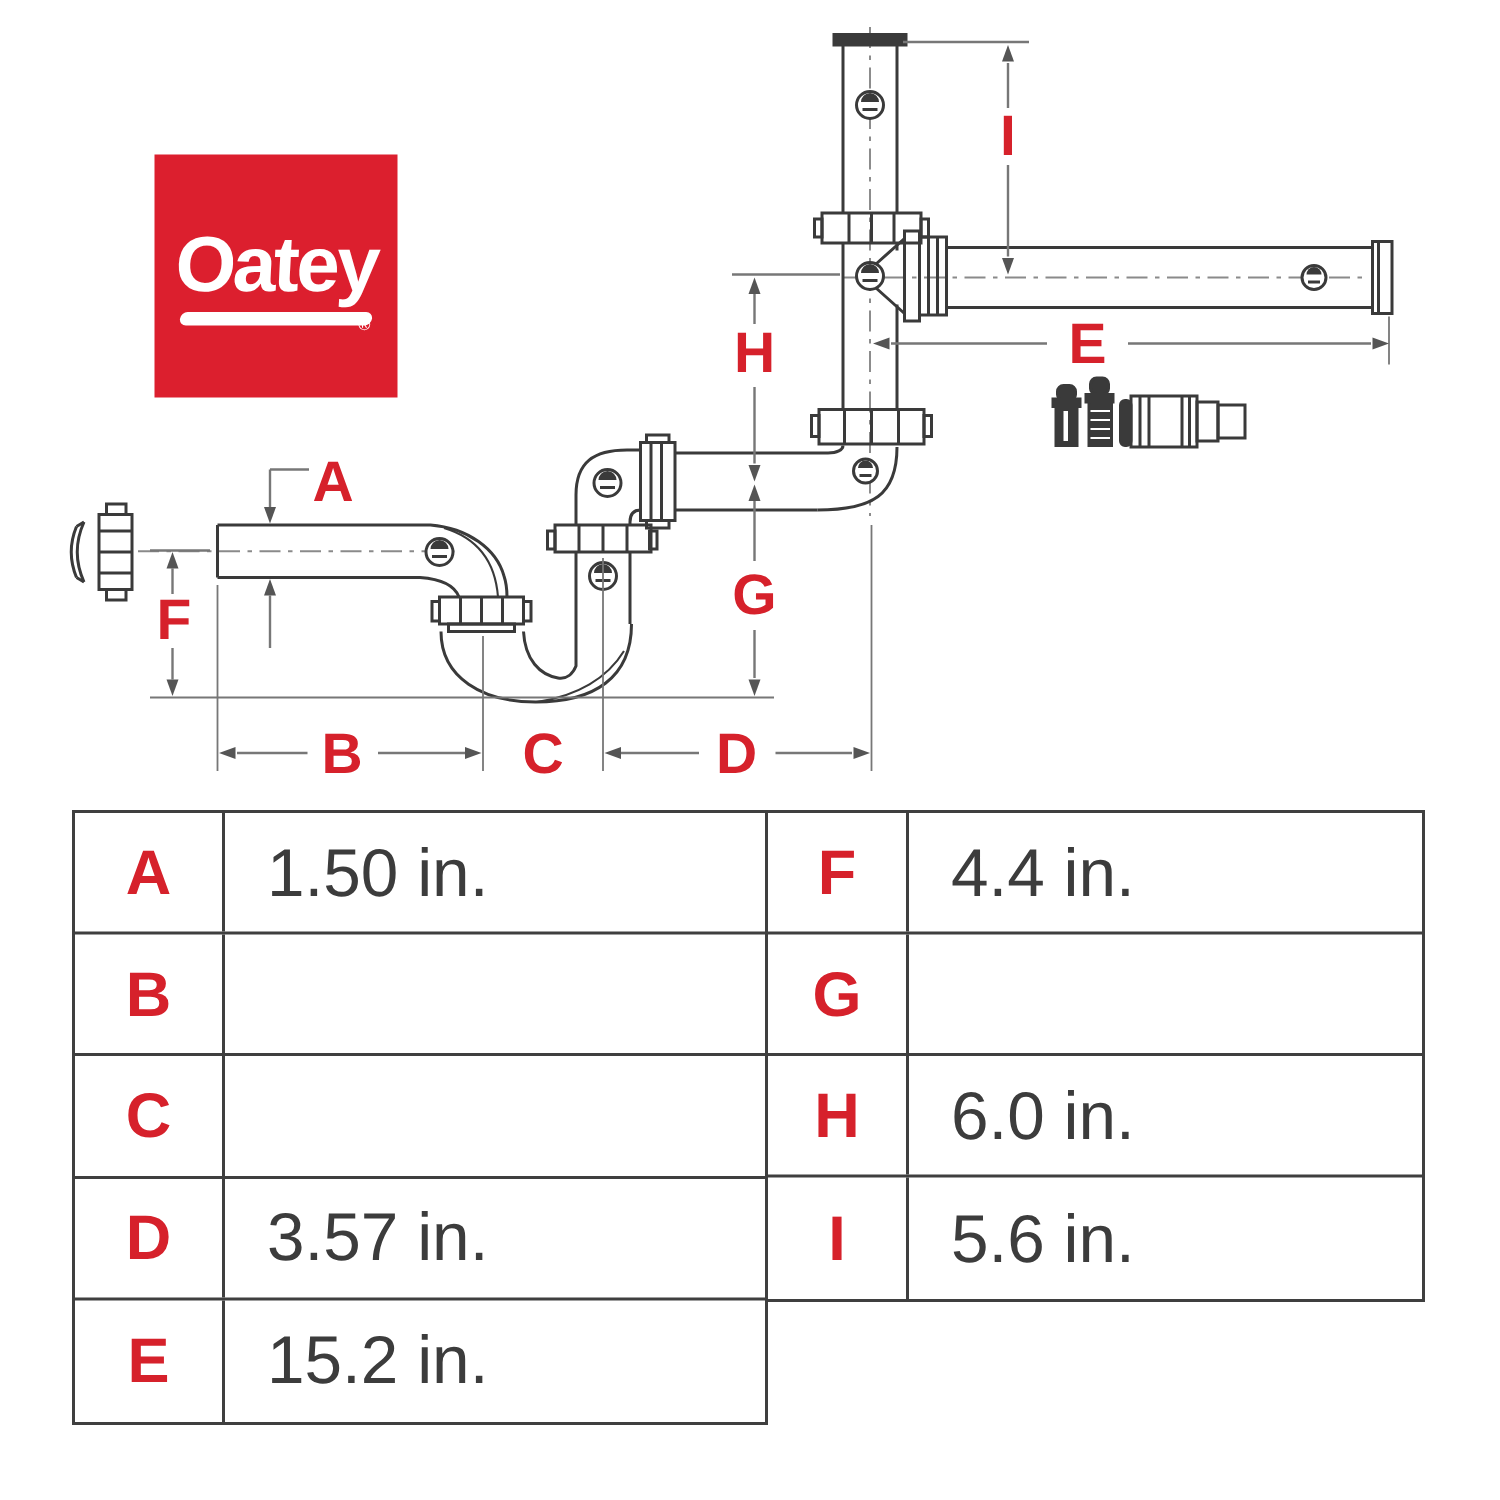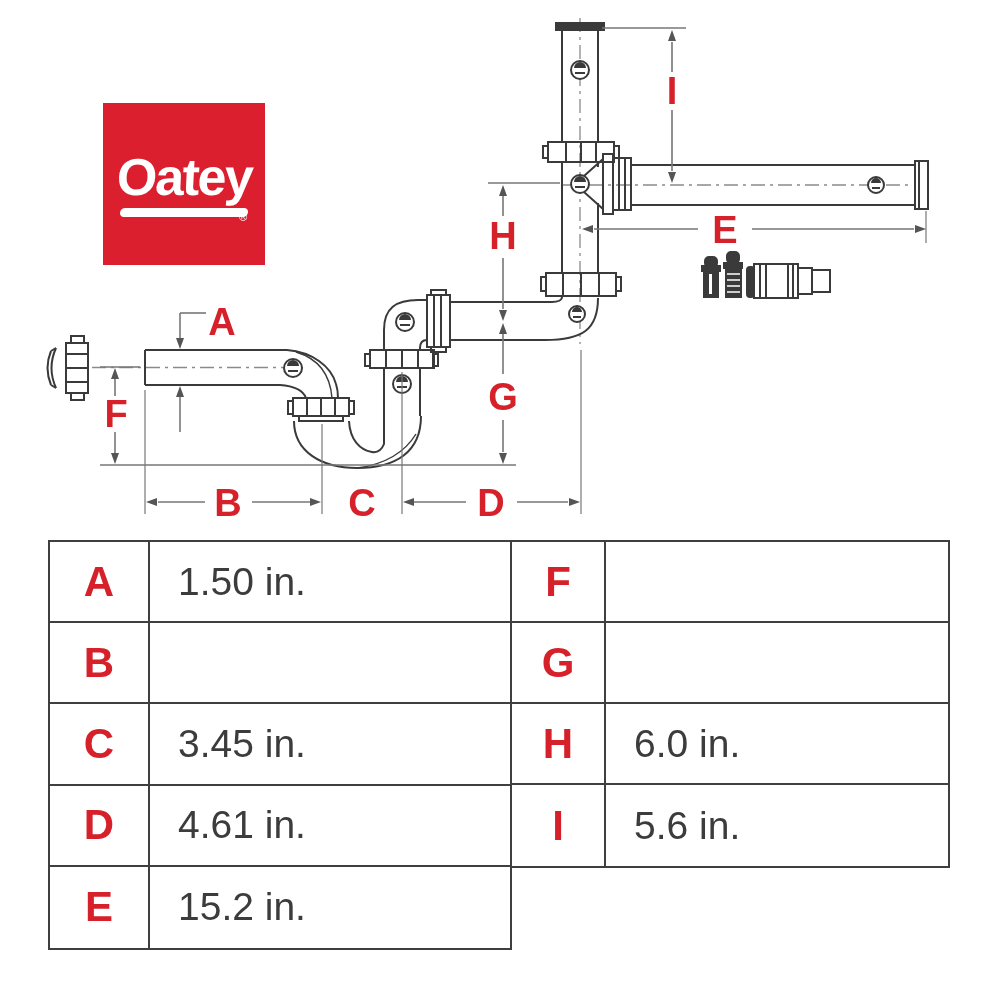--- a/index.html
+++ b/index.html
@@ -25,21 +25,21 @@
   .dimtable.right{left:512px;top:540px;width:438px;height:328px;border-left:none;}
   .trow{display:flex;box-sizing:border-box;border-bottom:2px solid #3f3f3f;height:82px;}
   .trow:last-child{border-bottom:none;}
   .dimtable.left .trow{height:81.2px;}
   .dimtable.right .trow{height:81px;}
   .tletter{width:100px;border-right:2px solid #3f3f3f;box-sizing:border-box;
            display:flex;align-items:center;justify-content:center;
            color:#D6212B;font-weight:bold;font-size:42px;}
   .dimtable.right .tletter{width:94px;}
   .tvalue{flex:1;display:flex;align-items:center;padding-left:28px;
-          color:#3c3c3c;font-size:39px;}
+          color:#3c3c3c;font-size:45px;}
 </style>
 </head>
 <body>
 
 <div id="stage">
 
   <div class="logo">
     <div class="logo-text">Oatey</div>
     <div class="logo-underline"></div>
     <div class="logo-reg">®</div>
@@ -293,35 +293,35 @@
   <div class="dimtable left">
     <div class="trow">
       <div class="tletter">A</div>
       <div class="tvalue">1.50 in.</div>
     </div>
     <div class="trow">
       <div class="tletter">B</div>
     </div>
     <div class="trow">
       <div class="tletter">C</div>
-      <div class="tvalue">3.45 in.</div>
     </div>
     <div class="trow">
       <div class="tletter">D</div>
-      <div class="tvalue">4.61 in.</div>
+      <div class="tvalue">3.57 in.</div>
     </div>
     <div class="trow">
       <div class="tletter">E</div>
       <div class="tvalue">15.2 in.</div>
     </div>
   </div>
 
   <div class="dimtable right">
     <div class="trow">
       <div class="tletter">F</div>
+      <div class="tvalue">4.4 in.</div>
     </div>
     <div class="trow">
       <div class="tletter">G</div>
     </div>
     <div class="trow">
       <div class="tletter">H</div>
       <div class="tvalue">6.0 in.</div>
     </div>
     <div class="trow">
       <div class="tletter">I</div>

